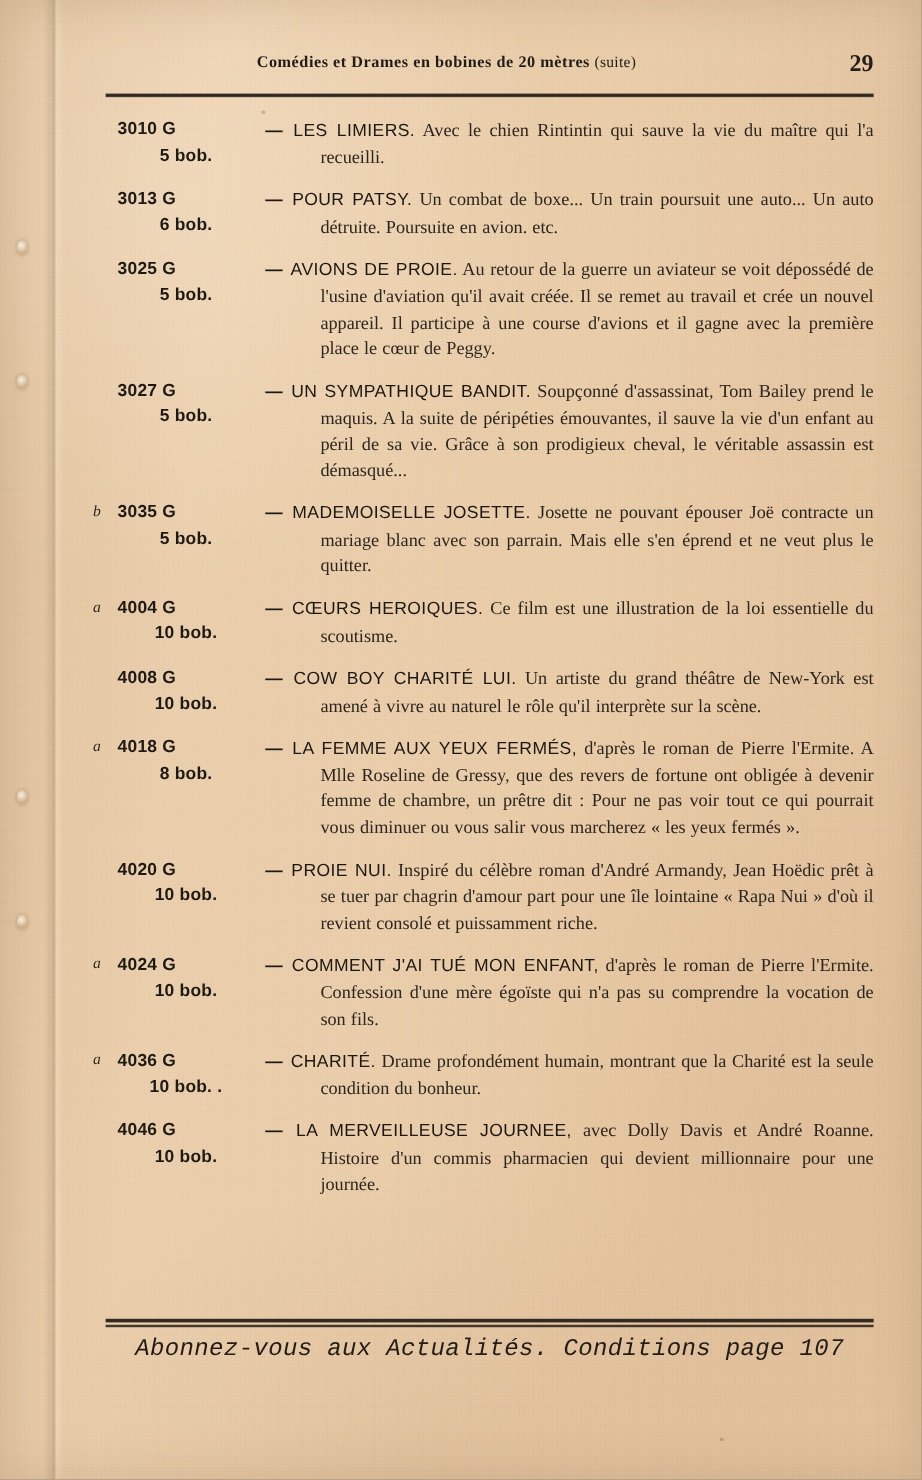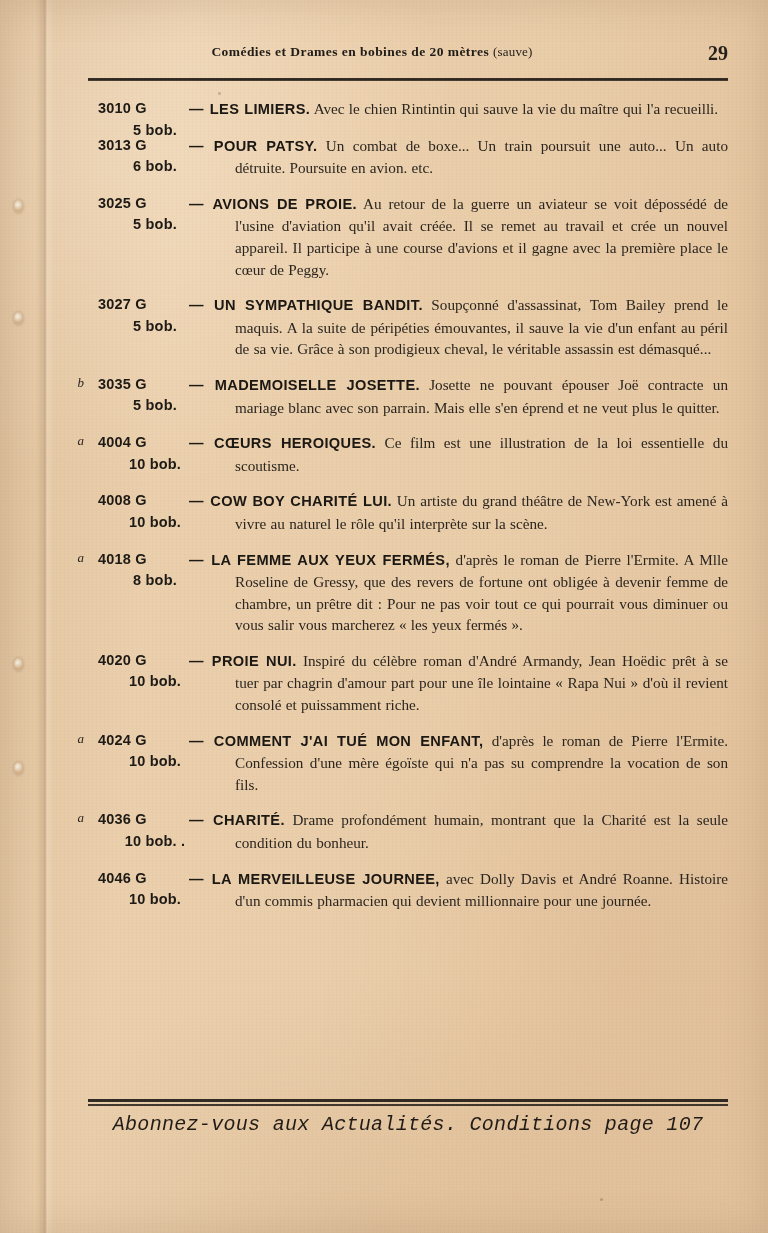--- a/index.html
+++ b/index.html
@@ -119,21 +119,21 @@
   .entries {
     position: absolute;
     top: 98px;
     left: 0;
     right: 0;
   }
 
   .entry {
     position: relative;
     margin-bottom: 14px;
-    padding-left: 44px;
+    padding-left: 76px;
   }
 
   .marker {
     position: absolute;
     left: 68px;
     top: 1px;
     width: 16px;
     text-align: right;
     font-style: italic;
     font-size: 13px;
@@ -170,21 +170,21 @@
   .dash {
     font-family: "Liberation Sans", "DejaVu Sans", sans-serif;
     font-weight: bold;
     font-size: 14.5px;
     color: #1d1915;
     padding-right: 2px;
   }
 
   .title {
     font-family: "Liberation Sans", "DejaVu Sans", sans-serif;
-    font-weight: bold;
+    font-weight: normal;
     font-size: 14.6px;
     letter-spacing: 0.35px;
     color: #1b1713;
   }
 
   .desc {
     font-family: "Liberation Serif", "DejaVu Serif", serif;
     font-size: 15.2px;
     color: #2b251f;
   }
@@ -247,21 +247,21 @@
   <div class="binding-mark" style="top:312px;"></div>
   <div class="binding-mark" style="top:658px;"></div>
   <div class="binding-mark" style="top:762px;"></div>
 
   <div class="speck" style="top:92px;left:218px;width:3px;height:3px;"></div>
   <div class="speck" style="top:1198px;left:600px;width:3px;height:3px;"></div>
 
   <div class="header">
     <div class="header-title">
       <span>Comédies et Drames en bobines de 20 mètres</span>
-      <span class="suite">(sauve)</span>
+      <span class="suite">(suite)</span>
     </div>
     <div class="page-number">29</div>
   </div>
   <div class="rule-top"></div>
 
   <div class="entries" id="entries">
       <div class="entry">
         <div class="marker"></div>
         <div class="ref">
           <span class="ref-code">3010 G</span>

